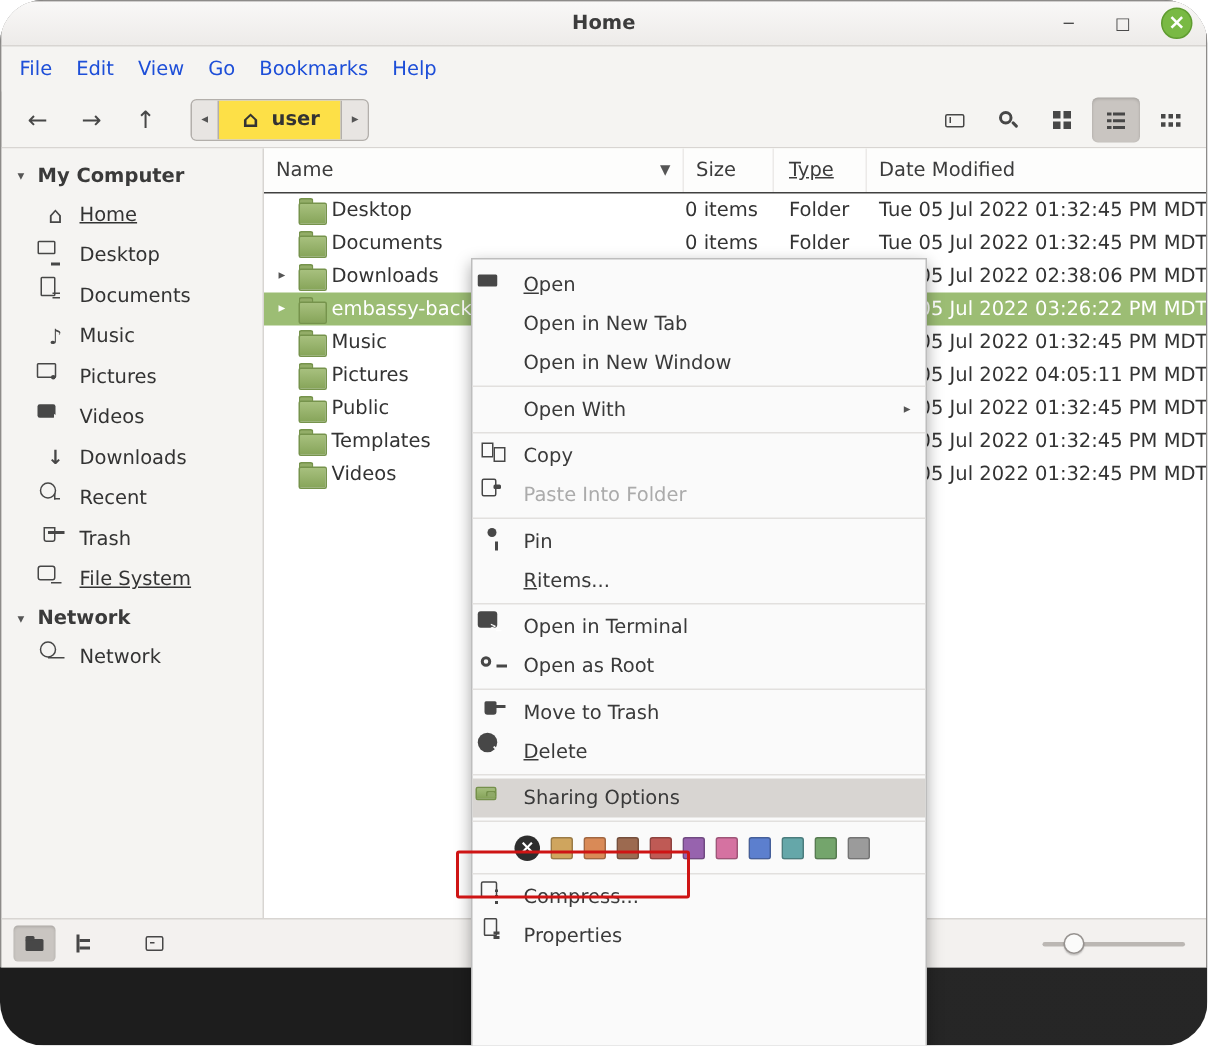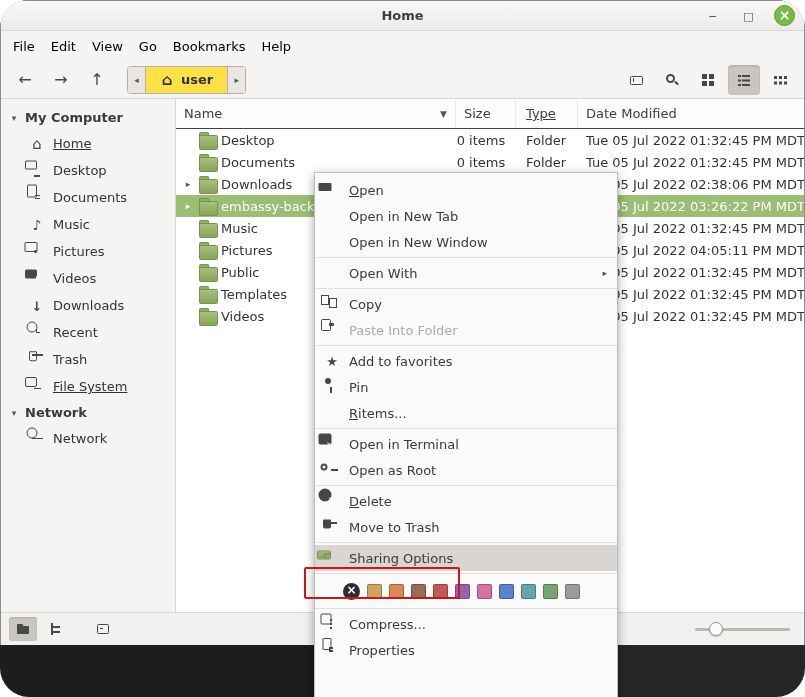--- a/index.html
+++ b/index.html
@@ -14,21 +14,21 @@
     background:linear-gradient(#f9f8f7,#edebe9); border-bottom:1px solid #d8d5d2; }
   .title { position:absolute; left:0; right:0; text-align:center; font-weight:bold; color:#3c3c3c; }
   .controls { margin-left:auto; display:flex; align-items:center; gap:15px; padding-right:9px; position:relative; }
   .wbtn { width:21px; height:21px; display:flex; align-items:center; justify-content:center; color:#4a4a4a; }
   .wbtn.close { background:#79b944; border:1px solid #5f9c30; border-radius:50%; color:#fff; font-weight:bold; }
   .g-minimize::before { content:"─"; font-size:11px; }
   .g-maximize::before { content:"□"; font-size:11px; }
   .g-close::before { content:"×"; font-size:14px; line-height:1; }
 
   .menubar { height:30px; flex:none; display:flex; align-items:center; padding:0 4px; background:#f5f4f2; }
-  .mb-item { padding:4px 8px; color:#000000; border-radius:3px; }
+  .mb-item { padding:4px 8px; color:#1d4ed8; border-radius:3px; }
 
   .toolbar { height:38px; flex:none; display:flex; align-items:center; padding:0 8px; gap:4px; border-bottom:1px solid #d8d5d2; }
   .tnav, .tright { display:flex; align-items:center; gap:4px; }
   .tbtn { width:32px; height:30px; display:flex; align-items:center; justify-content:center; border-radius:4px; color:#474747; }
   .tbtn.pressed { background:#c9c5c1; box-shadow:inset 0 1px 2px rgba(0,0,0,.18); }
   .tspacer { flex:1; }
   .breadcrumb { margin-left:10px; height:28px; display:flex; border:1px solid #b3afab; border-radius:4px; overflow:hidden; }
   .bc-seg { display:flex; align-items:center; justify-content:center; }
   .bc-chev { width:18px; background:#e8e5e2; color:#555; font-size:9px; border-right:1px solid #b3afab; }
   .bc-chev:last-child { border-right:none; border-left:1px solid #b3afab; }
@@ -452,48 +452,44 @@
       <div class="mitem">
         <span class="mic ic gly ic-copy"></span>
         <span class="mlabel">Copy</span>
       </div>
       <div class="mitem disabled">
         <span class="mic ic gly ic-paste"></span>
         <span class="mlabel">Paste Into Folder</span>
       </div>
       <div class="msep"></div>
       <div class="mitem">
-        <span class="mic ic gly ic-star"></span>
-        <span class="mlabel">Add to favorites</span>
-      </div>
-      <div class="mitem">
         <span class="mic ic gly ic-pin"></span>
         <span class="mlabel">Pin</span>
       </div>
       <div class="mitem">
         <span class="mic"></span>
         <span class="mlabel"><span></span><span class="mn">R</span><span>items...</span></span>
       </div>
       <div class="msep"></div>
       <div class="mitem">
         <span class="mic ic gly ic-terminal-dark"></span>
         <span class="mlabel">Open in Terminal</span>
       </div>
       <div class="mitem">
         <span class="mic ic gly ic-key"></span>
         <span class="mlabel">Open as Root</span>
       </div>
       <div class="msep"></div>
       <div class="mitem">
+        <span class="mic ic gly ic-trash-dark"></span>
+        <span class="mlabel">Move to Trash</span>
+      </div>
+      <div class="mitem">
         <span class="mic ic gly ic-delete"></span>
         <span class="mlabel"><span></span><span class="mn">D</span><span>elete</span></span>
-      </div>
-      <div class="mitem">
-        <span class="mic ic gly ic-trash-dark"></span>
-        <span class="mlabel">Move to Trash</span>
       </div>
       <div class="msep"></div>
       <div class="mitem highlight">
         <span class="mic ic gly ic-share"></span>
         <span class="mlabel">Sharing Options</span>
       </div>
       <div class="msep"></div>
       <div class="mcolors">
         <span class="ic ic-x-circle"></span>
         <span class="swatch" style="background: rgb(207, 165, 94);"></span>

